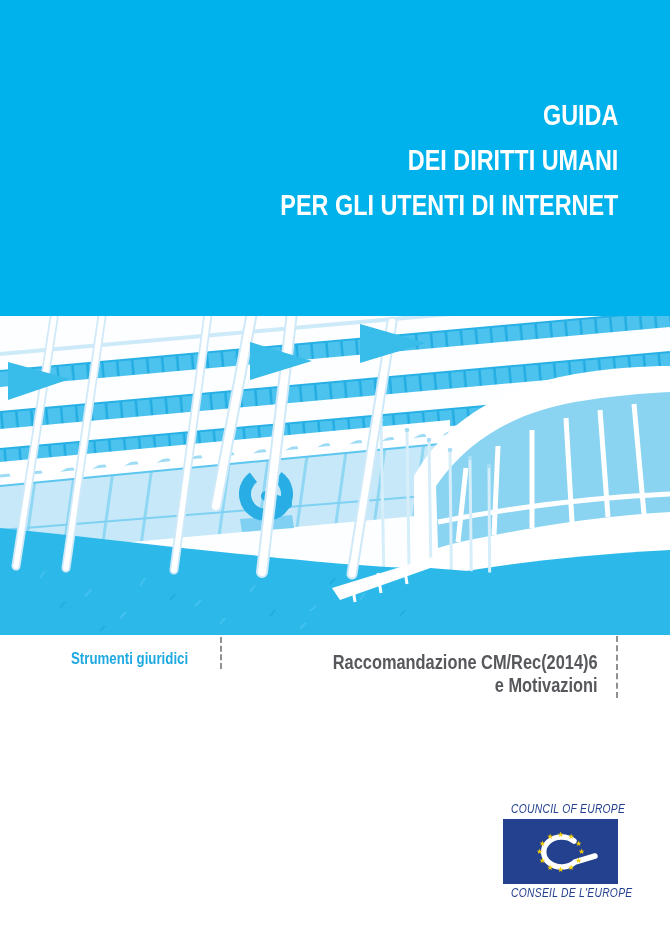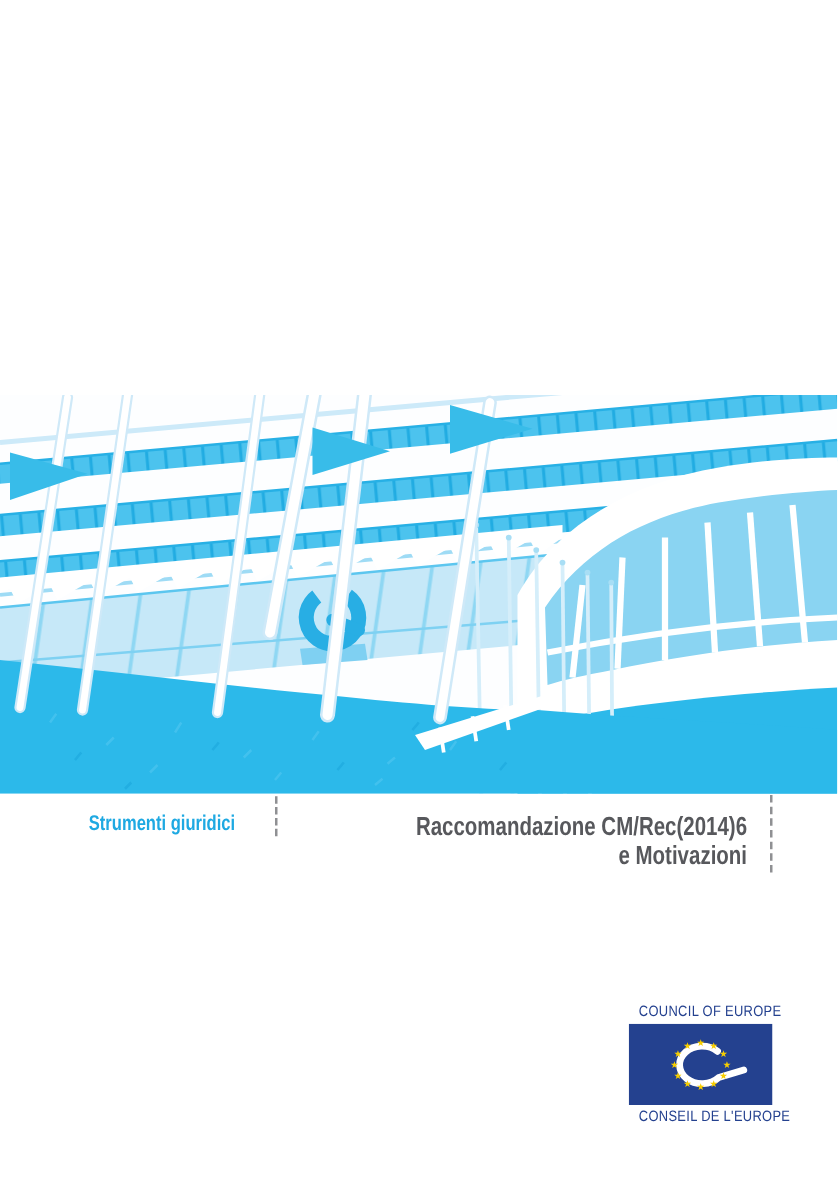--- a/index.html
+++ b/index.html
@@ -69,37 +69,45 @@
     transform-origin: 100% 0;
     white-space: nowrap;
   }
   
   .coe-logo {
     position: absolute;
     left: 503px; top: 802px;
     width: 115px;
     text-align: center;
     color: #24418f;
+    font-style: italic;
   }
   .coe-logo .logo-text {
     font-size: 12px;
     font-weight: normal;
     letter-spacing: 0.3px;
     line-height: 14px;
     transform: scaleX(0.86);
     transform-origin: 50% 50%;
     white-space: nowrap;
   }
   .coe-logo svg { display: block; margin: 3px 0 2px 0; }
 </style>
 </head>
 <body>
 
 <div class="page">
 
+  <div class="header">
+    <div class="cover-title">
+      <div>GUIDA</div>
+      <div>DEI DIRITTI UMANI</div>
+      <div>PER GLI UTENTI DI INTERNET</div>
+    </div>
+  </div>
 
   <svg class="photo" viewBox="0 0 670 319" preserveAspectRatio="none" aria-hidden="true">
     <defs>
       <pattern id="wt" width="15" height="24" patternUnits="userSpaceOnUse" patternTransform="rotate(-5.1)">
         <rect width="15" height="24" fill="#4cc3ee"></rect>
         <rect x="6.5" width="2.4" height="24" fill="#21ace2"></rect>
       </pattern>
       <pattern id="gm" width="38" height="40" patternUnits="userSpaceOnUse" patternTransform="rotate(8)">
         <rect width="38" height="40" fill="#c6e8f8"></rect>
         <rect x="18" width="3" height="40" fill="#8fd7f3"></rect>

